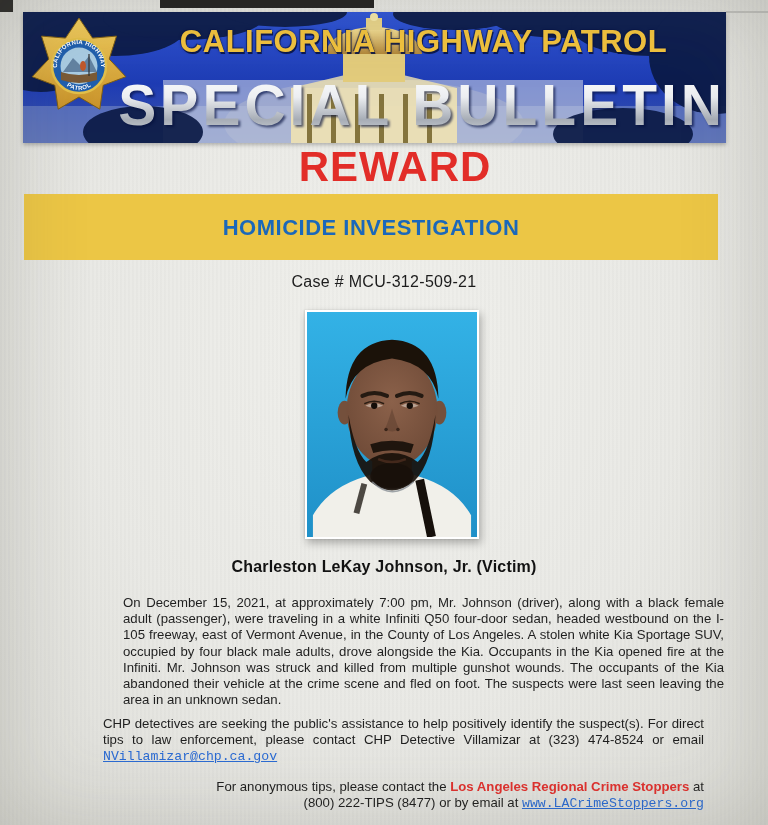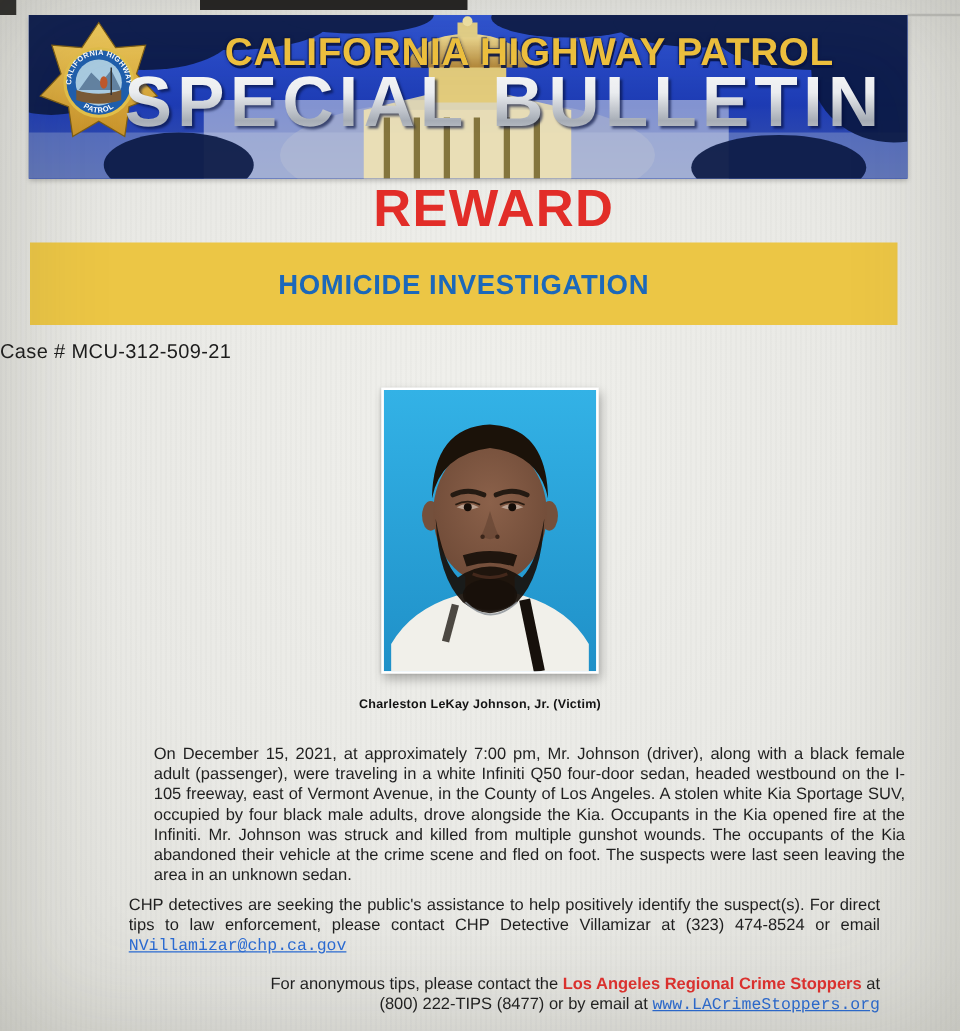--- a/index.html
+++ b/index.html
@@ -14,42 +14,42 @@
     box-shadow:inset 0 0 90px rgba(70,70,60,0.20);}
   .artifact{position:absolute;}
   
   .banner{position:absolute;left:23px;top:12px;width:703px;height:131px;
     background:#1d3fb0;overflow:hidden;box-shadow:0 2px 4px rgba(0,0,0,0.25);}
   .banner svg.scene{position:absolute;inset:0;}
   .badge{position:absolute;left:4px;top:2px;width:104px;height:104px;}
   .agency{position:absolute;left:100px;right:2px;top:12px;text-align:center;
     font-size:31px;font-weight:bold;letter-spacing:0.5px;color:#f2c33e;white-space:nowrap;
     text-shadow:1px 2px 0 rgba(8,20,70,0.9), -1px -1px 0 rgba(8,20,70,0.55), 0 0 3px rgba(5,15,60,0.6);}
-  .title{position:absolute;left:58px;right:0;top:37px;text-align:center;
+  .title{position:absolute;left:58px;right:0;top:60px;text-align:right;
     font-size:57px;font-weight:bold;letter-spacing:4px;white-space:nowrap;
     color:#dfe3e8;filter:drop-shadow(2px 2px 1px rgba(5,15,60,0.65));}
   @supports (-webkit-background-clip: text){
     .title{background:linear-gradient(180deg,#ffffff 0%,#eceef1 38%,#a7adb6 72%,#d2d6db 100%);
       -webkit-background-clip:text;background-clip:text;-webkit-text-fill-color:transparent;}
   }
   
   .reward{position:absolute;left:0;right:0;top:146px;text-align:center;
     font-size:42px;line-height:1;font-weight:bold;letter-spacing:1px;color:#e22d28;padding-left:22px;}
   .gold-bar{position:absolute;left:24px;top:194px;width:694px;height:66px;background:#ecc645;
     display:flex;align-items:center;justify-content:center;padding-top:1px;box-sizing:border-box;}
   .investigation{font-size:22px;font-weight:bold;letter-spacing:0.5px;color:#1b68ba;}
-  .case-line{position:absolute;left:0;right:0;top:273px;text-align:left;
+  .case-line{position:absolute;left:0;right:0;top:273px;text-align:center;
     font-size:16px;color:#1c1c1c;letter-spacing:0.3px;}
   
   .photo-frame{position:absolute;left:305px;top:310px;width:174px;height:229px;
     background:#ffffff;padding:2px;box-sizing:border-box;
     box-shadow:2px 4px 8px rgba(0,0,0,0.28), -1px 0 2px rgba(0,0,0,0.1);}
   .photo-frame svg{display:block;width:100%;height:100%;}
   .caption{position:absolute;left:0;right:0;top:558px;text-align:center;
-    font-size:10px;font-weight:bold;color:#121212;letter-spacing:0.2px;}
+    font-size:16px;font-weight:bold;color:#121212;letter-spacing:0.2px;}
   
   .para{position:absolute;left:103px;width:601px;margin:0;
     font-size:13.2px;line-height:16.2px;color:#1f1f1f;}
   .p1{top:595px;text-align:justify;margin-left:20px;}
   .p2{top:716px;text-align:justify;}
   .p3{top:779px;text-align:right;}
   .link{color:#2b6bd3;text-decoration:underline;cursor:pointer;font-family:Liberation Mono, monospace;}
   .org{color:#e0312e;font-weight:bold;}
 </style>
 </head>

